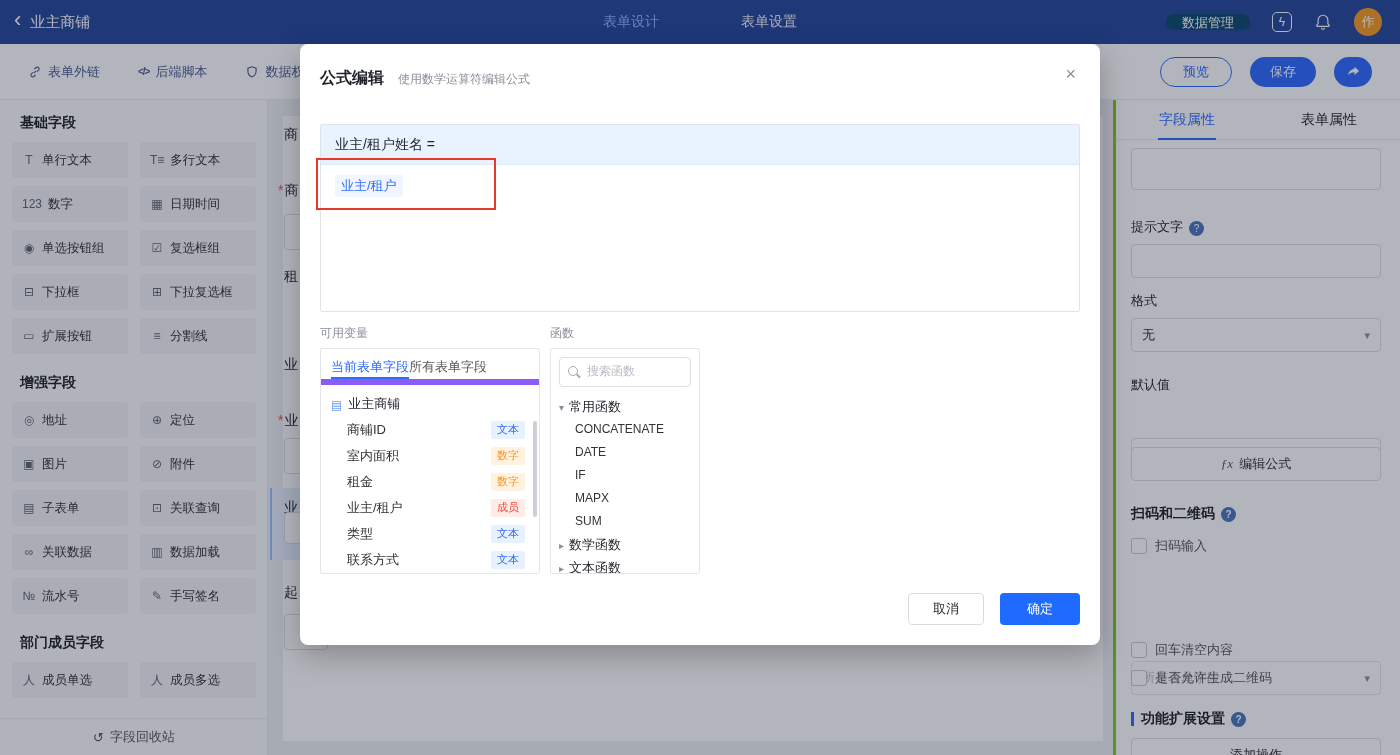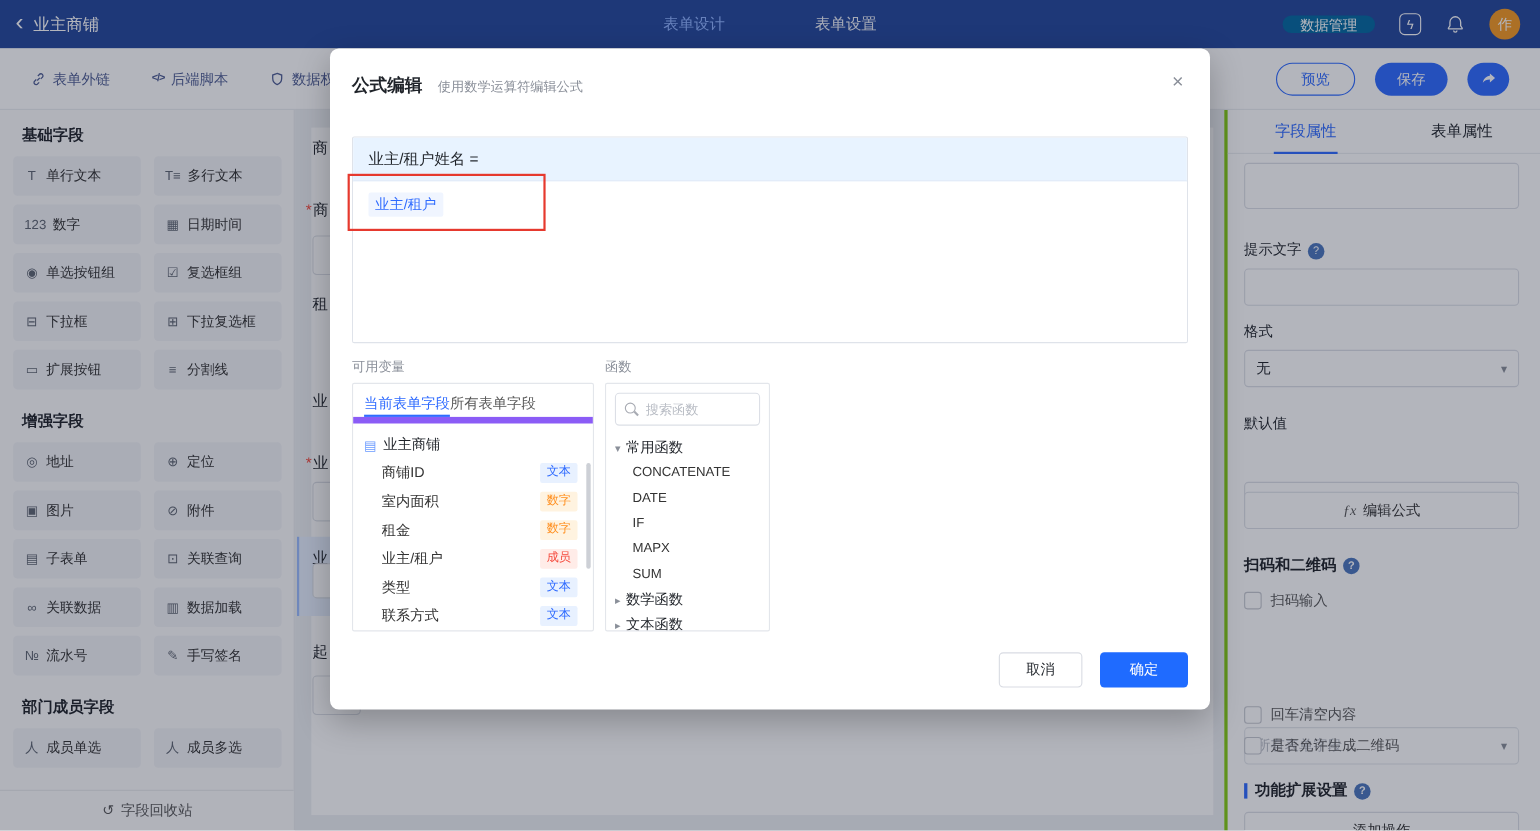--- a/index.html
+++ b/index.html
@@ -1,31 +1,31 @@
 <!DOCTYPE html>
 <html><head>
 <meta charset="utf-8">
 <style>
   *{margin:0;padding:0;box-sizing:border-box}
   html,body{width:1400px;height:755px;overflow:hidden}
   body{font-family:"Liberation Sans","DejaVu Sans",sans-serif;font-size:13px;color:#1f2329;position:relative;background:#fff}
   button{font-family:inherit;cursor:pointer}
-  input{font-family:Liberation Serif, serif;outline:none}
+  input{font-family:Liberation Mono, monospace;outline:none}
   ::placeholder{color:#b8bcc4}
 
   
   .topbar{position:absolute;left:0;top:0;width:1400px;height:44px;background:#24479b;display:flex;align-items:center;color:#fff;z-index:1}
   .tb-back{display:flex;align-items:center;gap:9px;margin-left:14px;cursor:pointer}
   .tb-chev::before{content:"‹";font-size:22px;line-height:1;position:relative;top:-2px}
   .tb-title{font-size:15px}
   .tb-center{position:absolute;left:50%;transform:translateX(-50%);height:44px;display:flex;align-items:center;gap:82px}
   .tb-tab{font-size:14px;color:rgba(255,255,255,.92);cursor:pointer}
   .tb-tab.active{color:#8fb3ff}
   .tb-right{margin-left:auto;display:flex;align-items:center;gap:22px;margin-right:18px}
-  .tb-green{height:16px;padding:0 16px;border:none;border-radius:14px;background:#0369a1;color:#fff;font-size:13px}
+  .tb-green{height:16px;padding:0 16px;border:none;border-radius:14px;background:#0c4a6e;color:#fff;font-size:13px}
   .appbox{width:20px;height:20px;border:1.5px solid #fff;border-radius:5px;display:flex;align-items:center;justify-content:center;cursor:pointer}
   .appbox::before{content:"ϟ";font-size:12px;color:#fff}
   .tb-bell{display:flex;align-items:center;cursor:pointer}
   .avatar{width:28px;height:28px;border-radius:50%;background:#f59a23;color:#fff;display:flex;align-items:center;justify-content:center;font-size:13px;cursor:pointer}
 
   
   .toolbar{position:absolute;left:0;top:44px;width:1400px;height:56px;background:#fff;border-bottom:1px solid #ebedf0;display:flex;align-items:center;z-index:1}
   .tl-left{display:flex;align-items:center;gap:38px;margin-left:28px}
   .tl-item{display:flex;align-items:center;gap:6px;color:#4f5e94;font-size:13px;cursor:pointer;white-space:nowrap}
   .tl-code{font-size:10px;font-weight:bold;letter-spacing:-1px}

